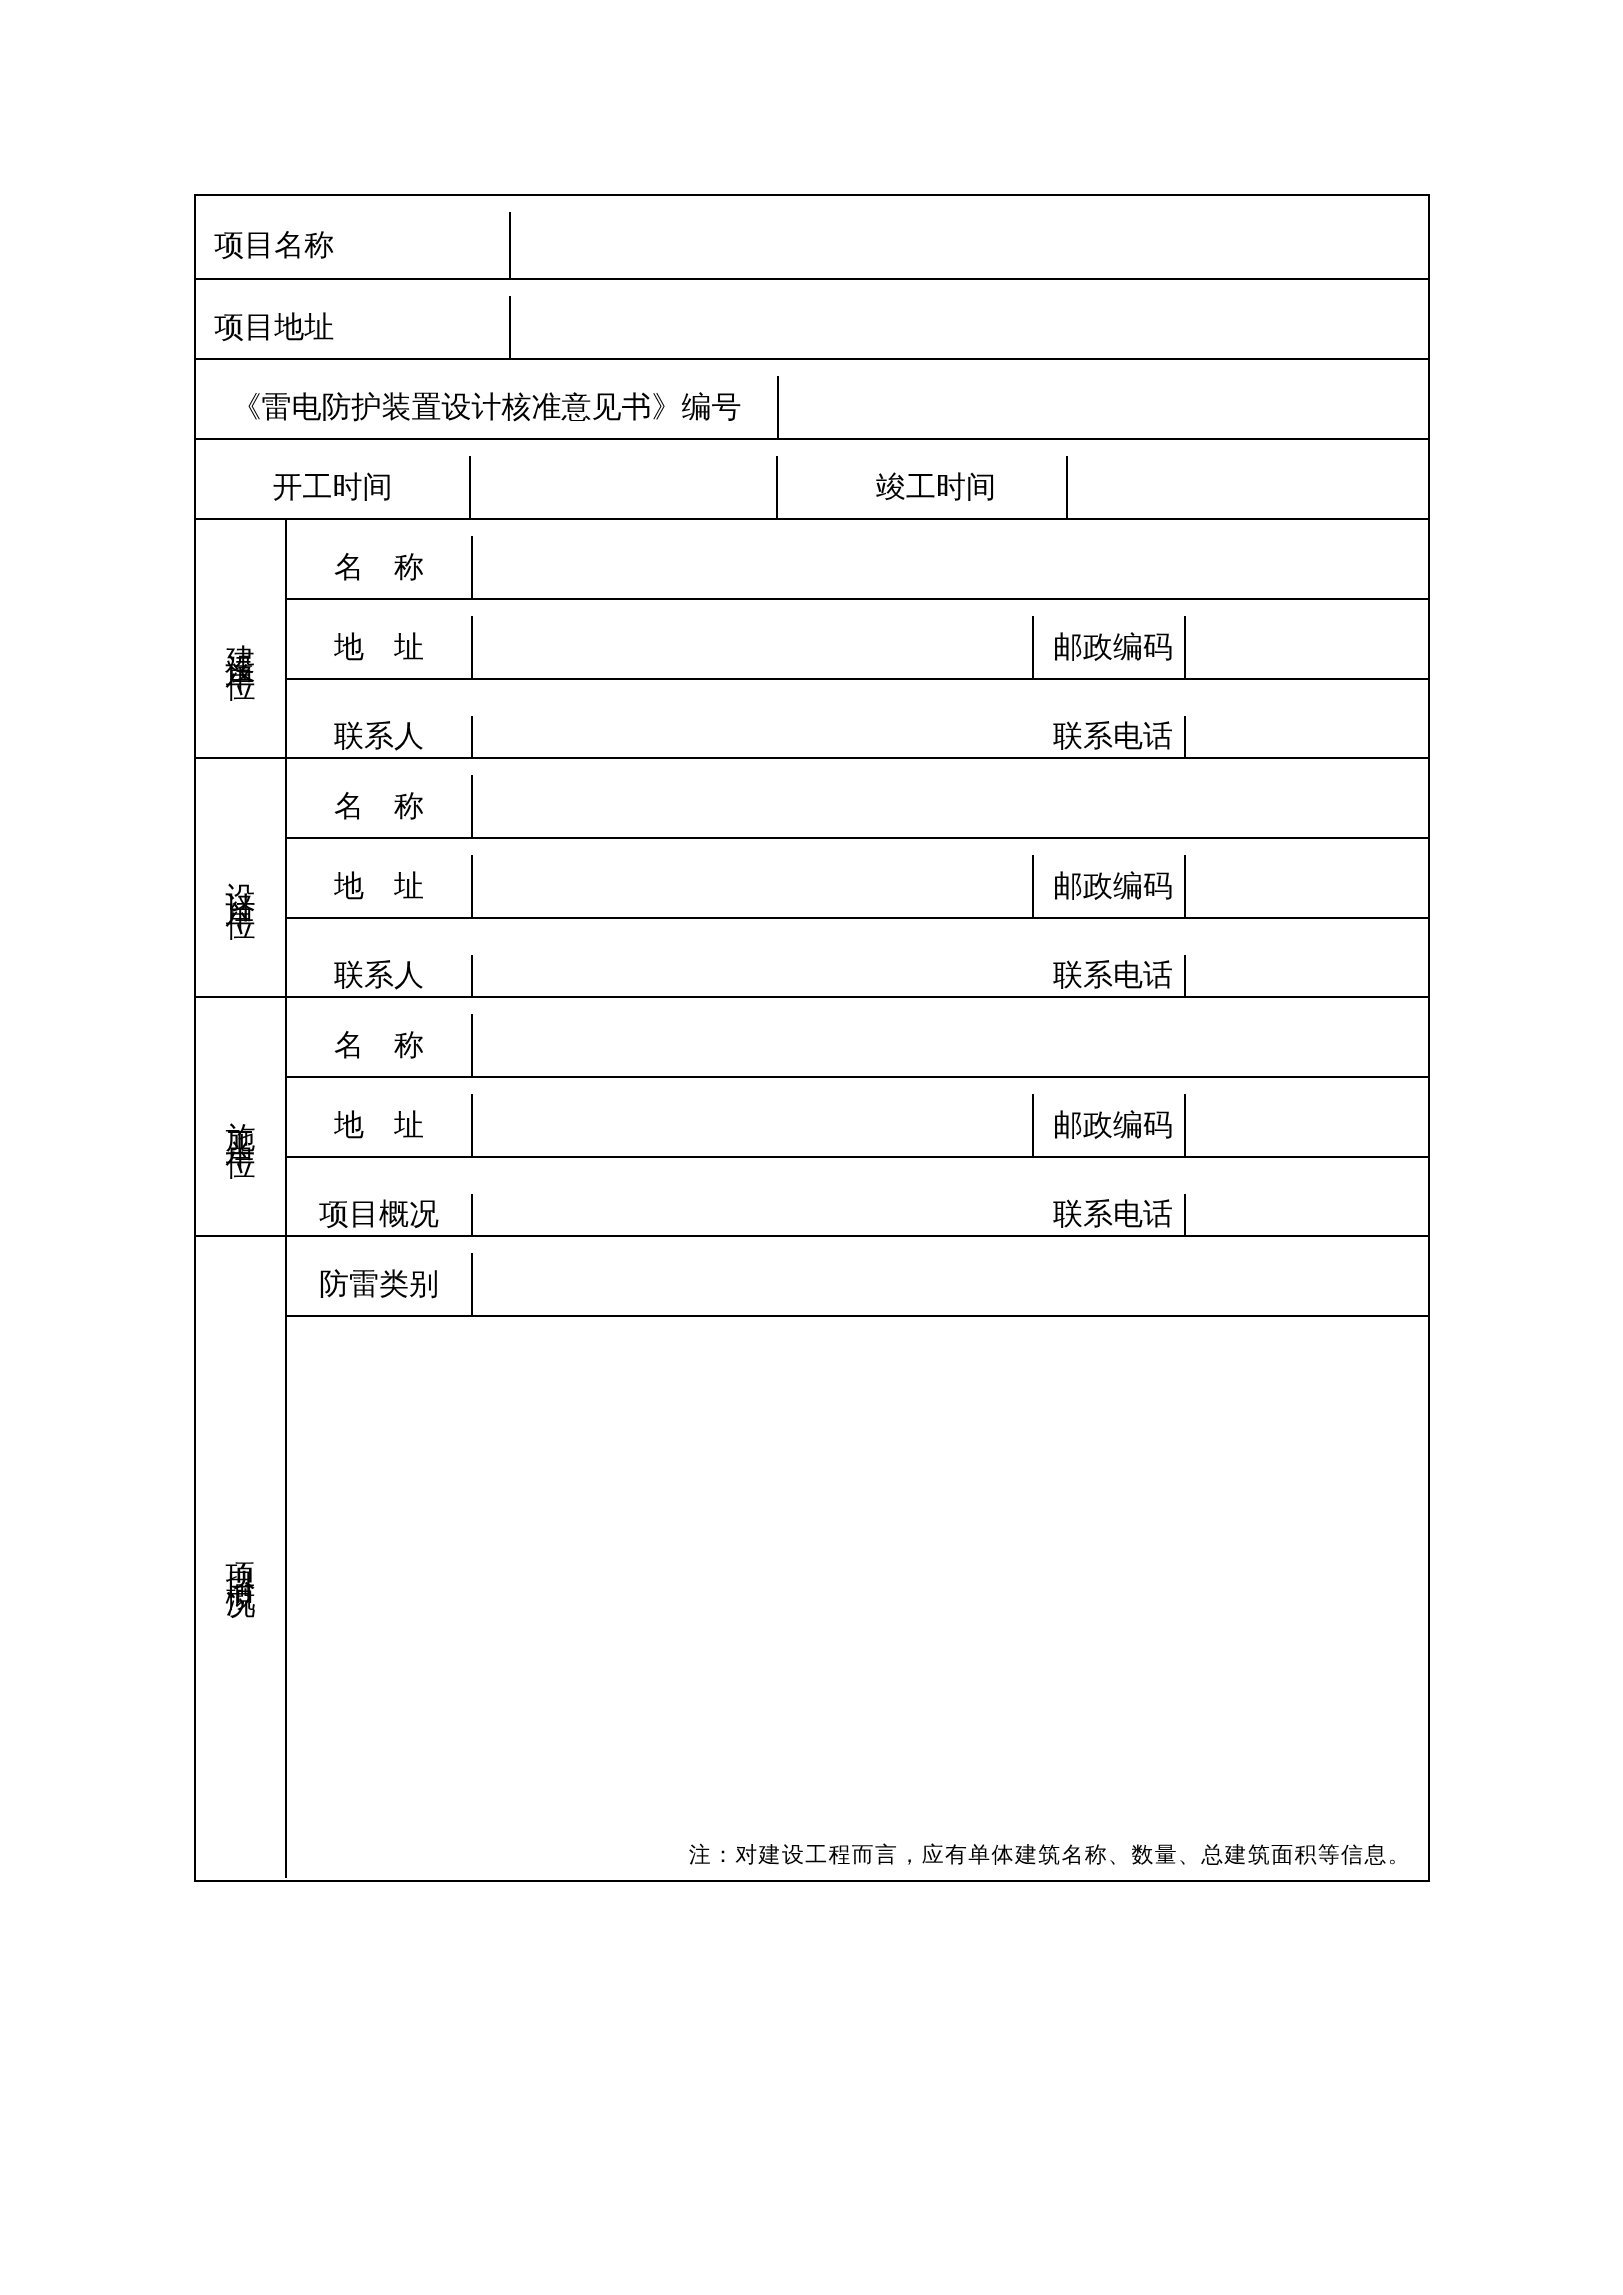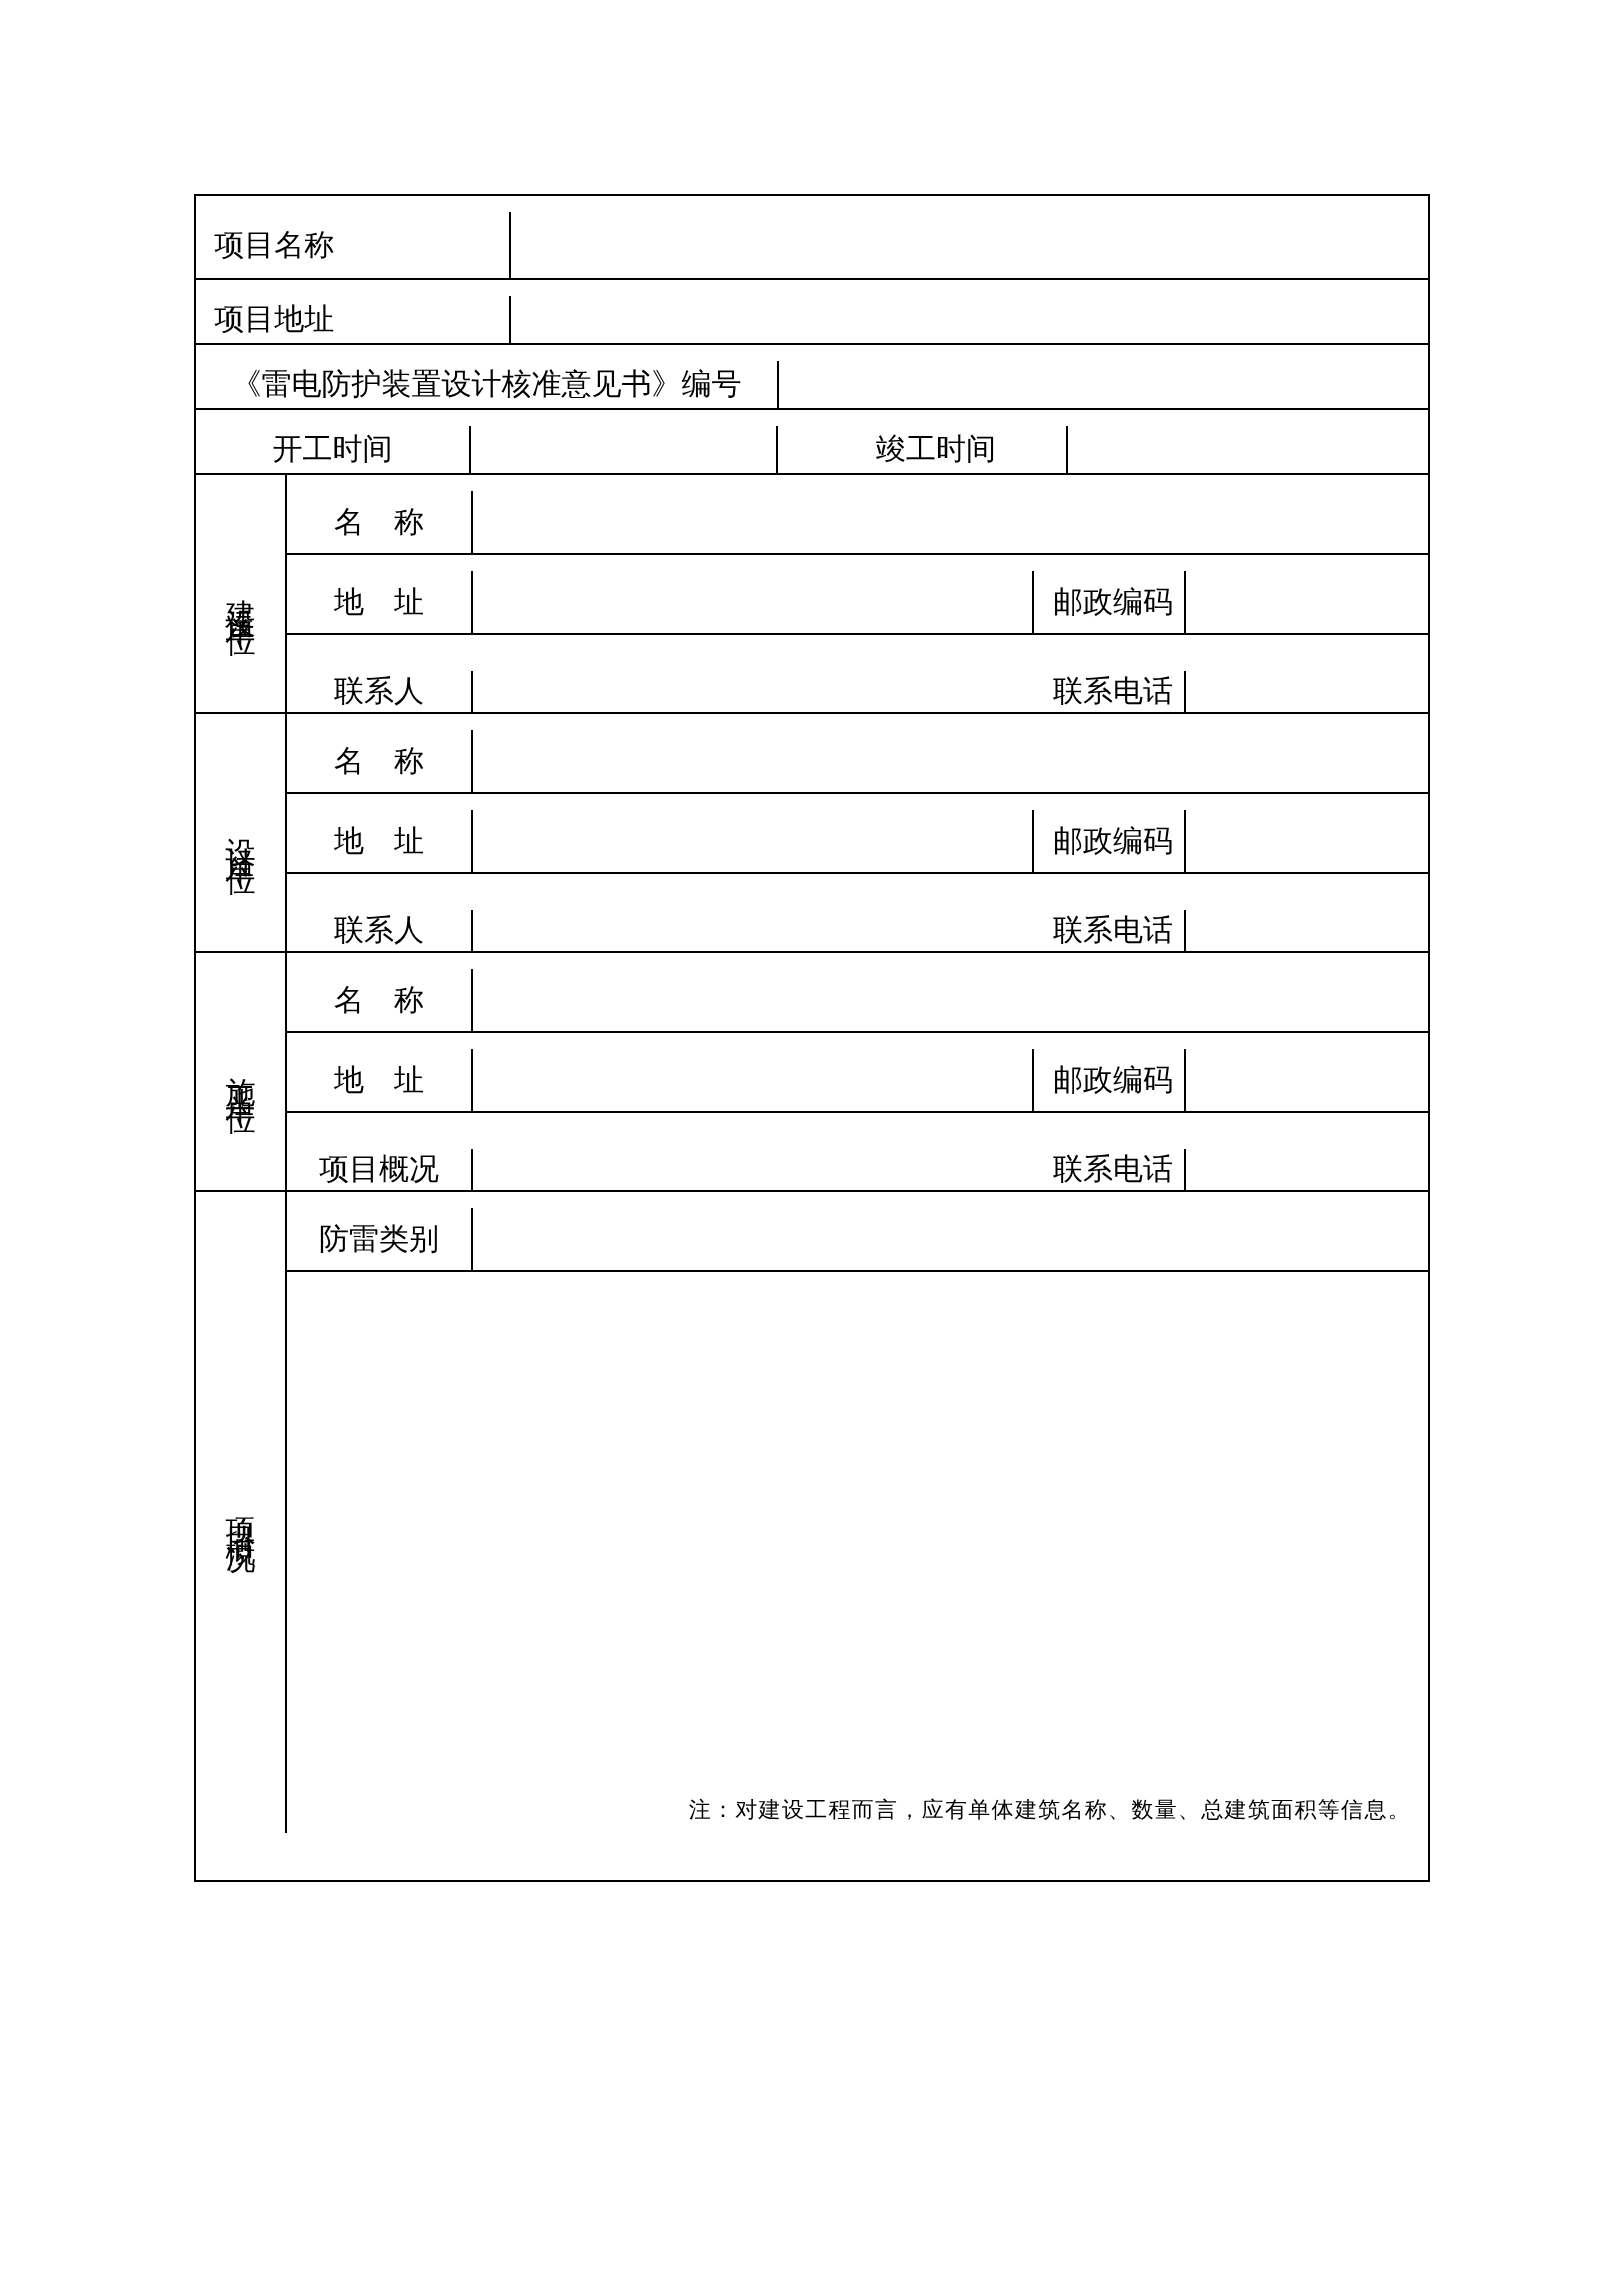--- a/index.html
+++ b/index.html
@@ -19,21 +19,21 @@
     top: 194px;
     width: 1236px;
     height: 1688px;
     border: 2.6px solid #000000;
     display: flex;
     flex-direction: column;
     background: #ffffff;
   }
   .row { display: flex; border-bottom: 2.6px solid #000000; }
   .row.h1 { height: 84px; }
-  .row.h  { height: 65px; }
+  .row.h  { height: 80px; }
   .cell {
     border-right: 2px solid #000000;
     display: flex;
     align-items: center;
     justify-content: center;
     overflow: hidden;
     margin-top: 16px;
   }
   .cell.last { border-right: none; flex: 1 1 auto; }
   .cell.left { justify-content: flex-start; padding-left: 18.3px; }

